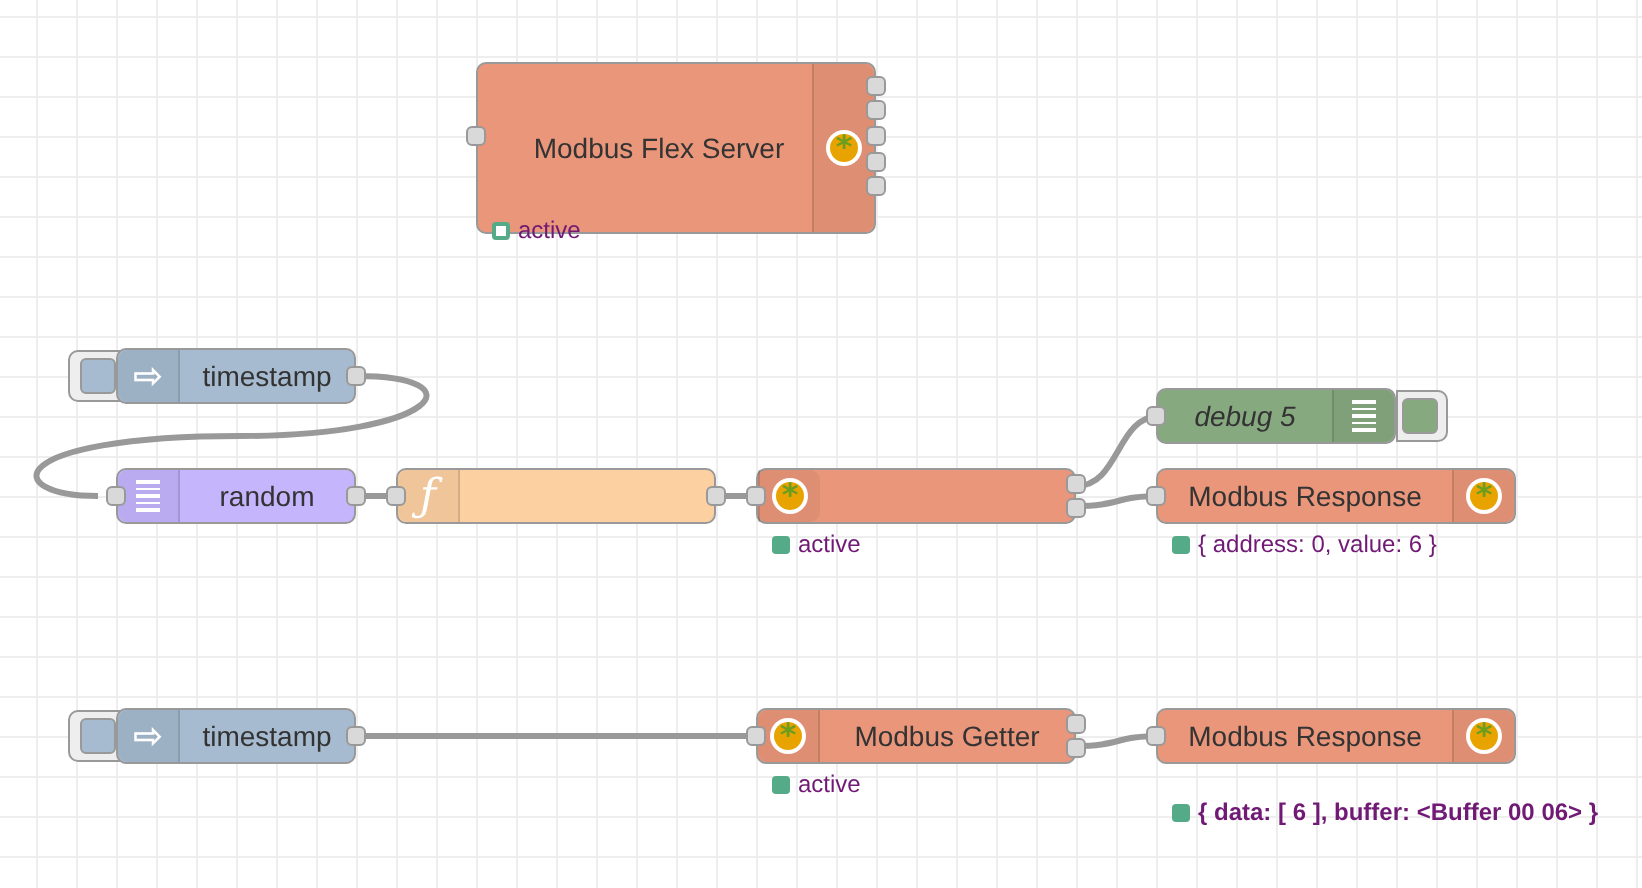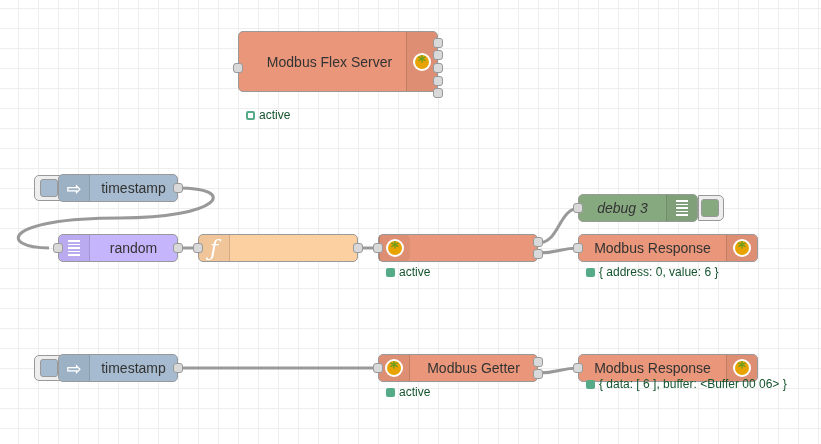--- a/index.html
+++ b/index.html
@@ -12,21 +12,21 @@
     background-size: 20px 20px;
     background-position: 18px 8px;
     font-family: "Liberation Sans", sans-serif;
   }
   #wires { position: absolute; left: 0; top: 0; width: 821px; height: 444px; }
   .node {
     position: absolute; height: 28px; box-sizing: border-box;
     border: 1px solid #999; border-radius: 5px;
     display: flex; align-items: center;
   }
-  .node.big { height: 61px; }
+  .node.big { height: 86px; }
   .node .label {
     flex: 1; font-size: 14px; color: #333; white-space: nowrap;
     overflow: hidden; text-align: center; padding: 0 6px;
   }
   .node .label.italic { font-style: italic; }
   .icon-area {
     width: 30px; height: 100%; display: flex; align-items: center; justify-content: center;
     background: rgba(0,0,0,0.05);
   }
   .icon-area.left { border-right: 1px solid rgba(0,0,0,0.12); border-radius: 5px 0 0 5px; }
@@ -42,21 +42,21 @@
   }
   .inject-btn .inner { width: 16px; height: 16px; background: #a6bbcf; border: 1px solid #999; border-radius: 3px; }
   .debug-btn {
     position: absolute; width: 26px; height: 26px; box-sizing: border-box;
     background: #eee; border: 1px solid #999; border-radius: 0 5px 5px 0;
     display: flex; align-items: center; justify-content: flex-end; padding-right: 4px;
   }
   .debug-btn .inner { width: 16px; height: 16px; background: #87a980; border: 1px solid #999; border-radius: 3px; }
   .status {
     position: absolute; display: flex; align-items: center;
-    font-size: 12px; color: #14532d; white-space: nowrap;
+    font-size: 12px; color: #701a75; white-space: nowrap;
   }
   .status .dot { width: 9px; height: 9px; border-radius: 2px; margin-right: 4px; box-sizing: border-box; }
   .status .dot.ring { background: #fff; border: 2px solid #5a8; }
   .status .dot.solid { background: #5a8; }
   .gear {
     width: 18px; height: 18px; border-radius: 50%; background: #fff;
     display: flex; align-items: center; justify-content: center;
   }
   .gear .core {
     width: 14px; height: 14px; border-radius: 50%; background: #e8a300;
@@ -143,21 +143,21 @@
 </div>
 <div class="port" style="left:373px;top:243px;"></div>
 <div class="port" style="left:533px;top:237px;"></div>
 <div class="port" style="left:533px;top:249px;"></div>
 <div class="status" style="left:386px;top:265px;">
   <span class="dot solid"></span>
   <span>active</span>
 </div>
 
 <div class="node" style="left:578px;top:194px;width:120px;background:#87a980;">
-  <span class="label italic">debug 3</span>
+  <span class="label italic">debug 5</span>
   <div class="icon-area right">
       <div class="lines-glyph">
         <span></span>
         <span></span>
         <span></span>
         <span></span>
         <span></span>
       </div>
     </div>
 </div>
@@ -209,16 +209,16 @@
 
 <div class="node" style="left:578px;top:354px;width:180px;background:#e9967a;">
   <span class="label">Modbus Response</span>
   <div class="icon-area right">
       <div class="gear">
         <div class="core">*</div>
       </div>
     </div>
 </div>
 <div class="port" style="left:573px;top:363px;"></div>
-<div class="status" style="left:586px;top:377px;">
+<div class="status" style="left:586px;top:399px;font-weight:bold;">
   <span class="dot solid"></span>
   <span>{ data: [ 6 ], buffer: &lt;Buffer 00 06&gt; }</span>
 </div>
 
 </body></html>

